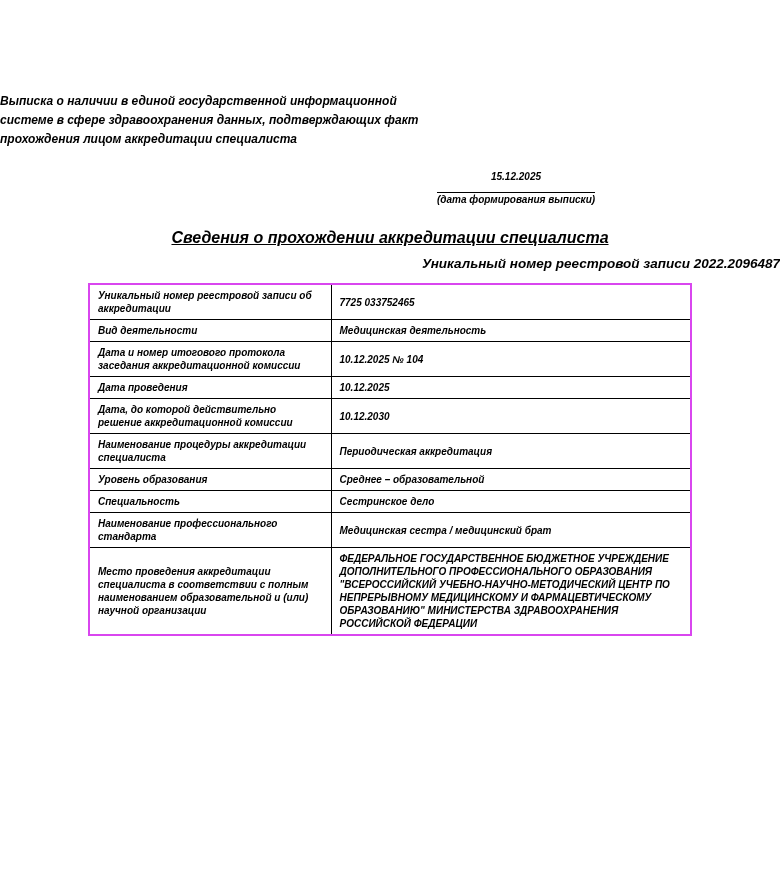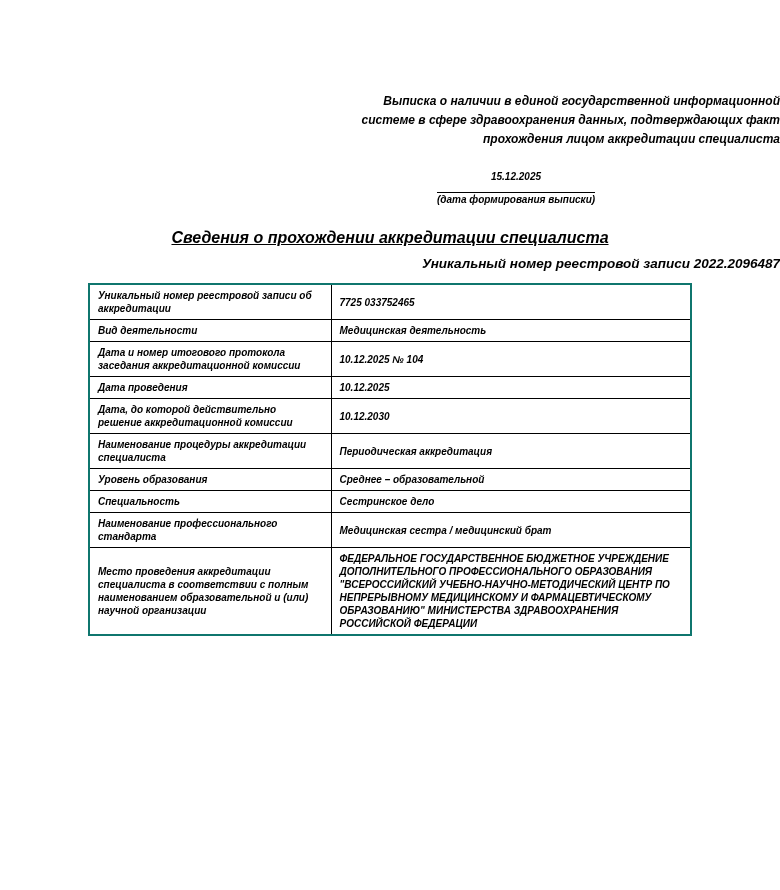--- a/index.html
+++ b/index.html
@@ -10,21 +10,21 @@
     height: 890px;
     background: #ffffff;
     font-family: "Liberation Sans", sans-serif;
     font-weight: bold;
     font-style: italic;
     color: #000000;
     overflow: hidden;
   }
   .doc-title {
     padding-top: 92px;
-    text-align: right;
+    text-align: left;
     font-size: 12px;
     line-height: 19px;
   }
   .date-block {
     margin-top: 22px;
     margin-left: 437px;
     width: 158px;
     text-align: center;
     font-size: 10px;
   }
@@ -52,21 +52,21 @@
   .registry-heading {
     margin-top: 9px;
     text-align: right;
     font-size: 13.5px;
   }
   table.acc-table {
     margin-top: 12px;
     margin-left: 88px;
     width: 602px;
     border-collapse: collapse;
-    border: 2px solid #0f766e;
+    border: 2px solid #d946ef;
     table-layout: fixed;
   }
   table.acc-table td {
     border: 1.5px solid #000000;
     vertical-align: middle;
     font-size: 10px;
     line-height: 13px;
     padding: 4px 8px;
   }
   td.label-cell { width: 242px; }

